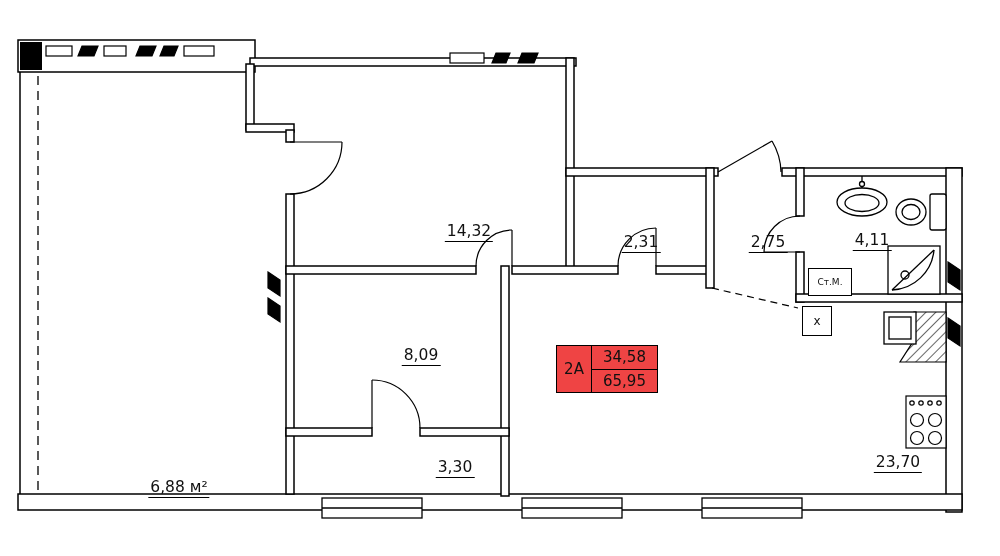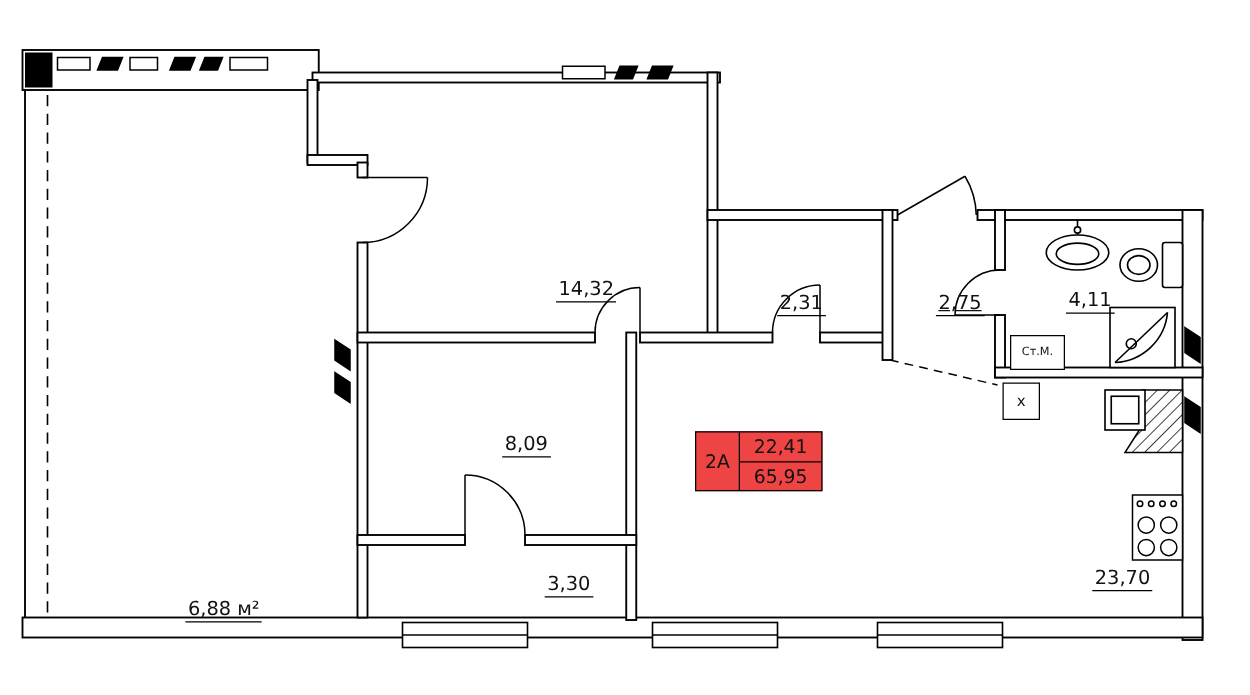--- a/index.html
+++ b/index.html
@@ -152,31 +152,31 @@
         <circle cx="939" cy="403" r="2.2"></circle>
       <circle cx="917" cy="420" r="6.5"></circle>
         <circle cx="935" cy="420" r="6.5"></circle>
       <circle cx="917" cy="438" r="6.5"></circle>
         <circle cx="935" cy="438" r="6.5"></circle>
     </g>
   </svg>
 
   <div class="area-label" style="left:469px;top:222px;">14,32</div>
   <div class="area-label" style="left:641px;top:233px;">2,31</div>
-  <div class="area-label" style="left:768px;top:233px;text-decoration:underline;">2,75</div>
+  <div class="area-label" style="left:768px;top:233px;">2,75</div>
   <div class="area-label" style="left:872px;top:231px;">4,11</div>
   <div class="area-label" style="left:421px;top:346px;">8,09</div>
   <div class="area-label" style="left:455px;top:458px;">3,30</div>
   <div class="area-label" style="left:898px;top:453px;">23,70</div>
   <div class="area-label" style="left:179px;top:459px;margin-top:19px;">6,88 м²</div>
 
   <div class="unit-box">
     <div class="unit-code">2А</div>
     <div class="unit-areas">
-      <div class="unit-area-top">22,41</div>
+      <div class="unit-area-top">34,58</div>
       <div class="unit-area-bottom">65,95</div>
     </div>
   </div>
 
   <div class="small-box" style="left:808px;top:268px;width:42px;height:26px;font-size:9px;">Ст.М.</div>
   <div class="small-box" style="left:802px;top:306px;width:28px;height:28px;font-size:12px;">х</div>
 
 </div>
 
 </body></html>

